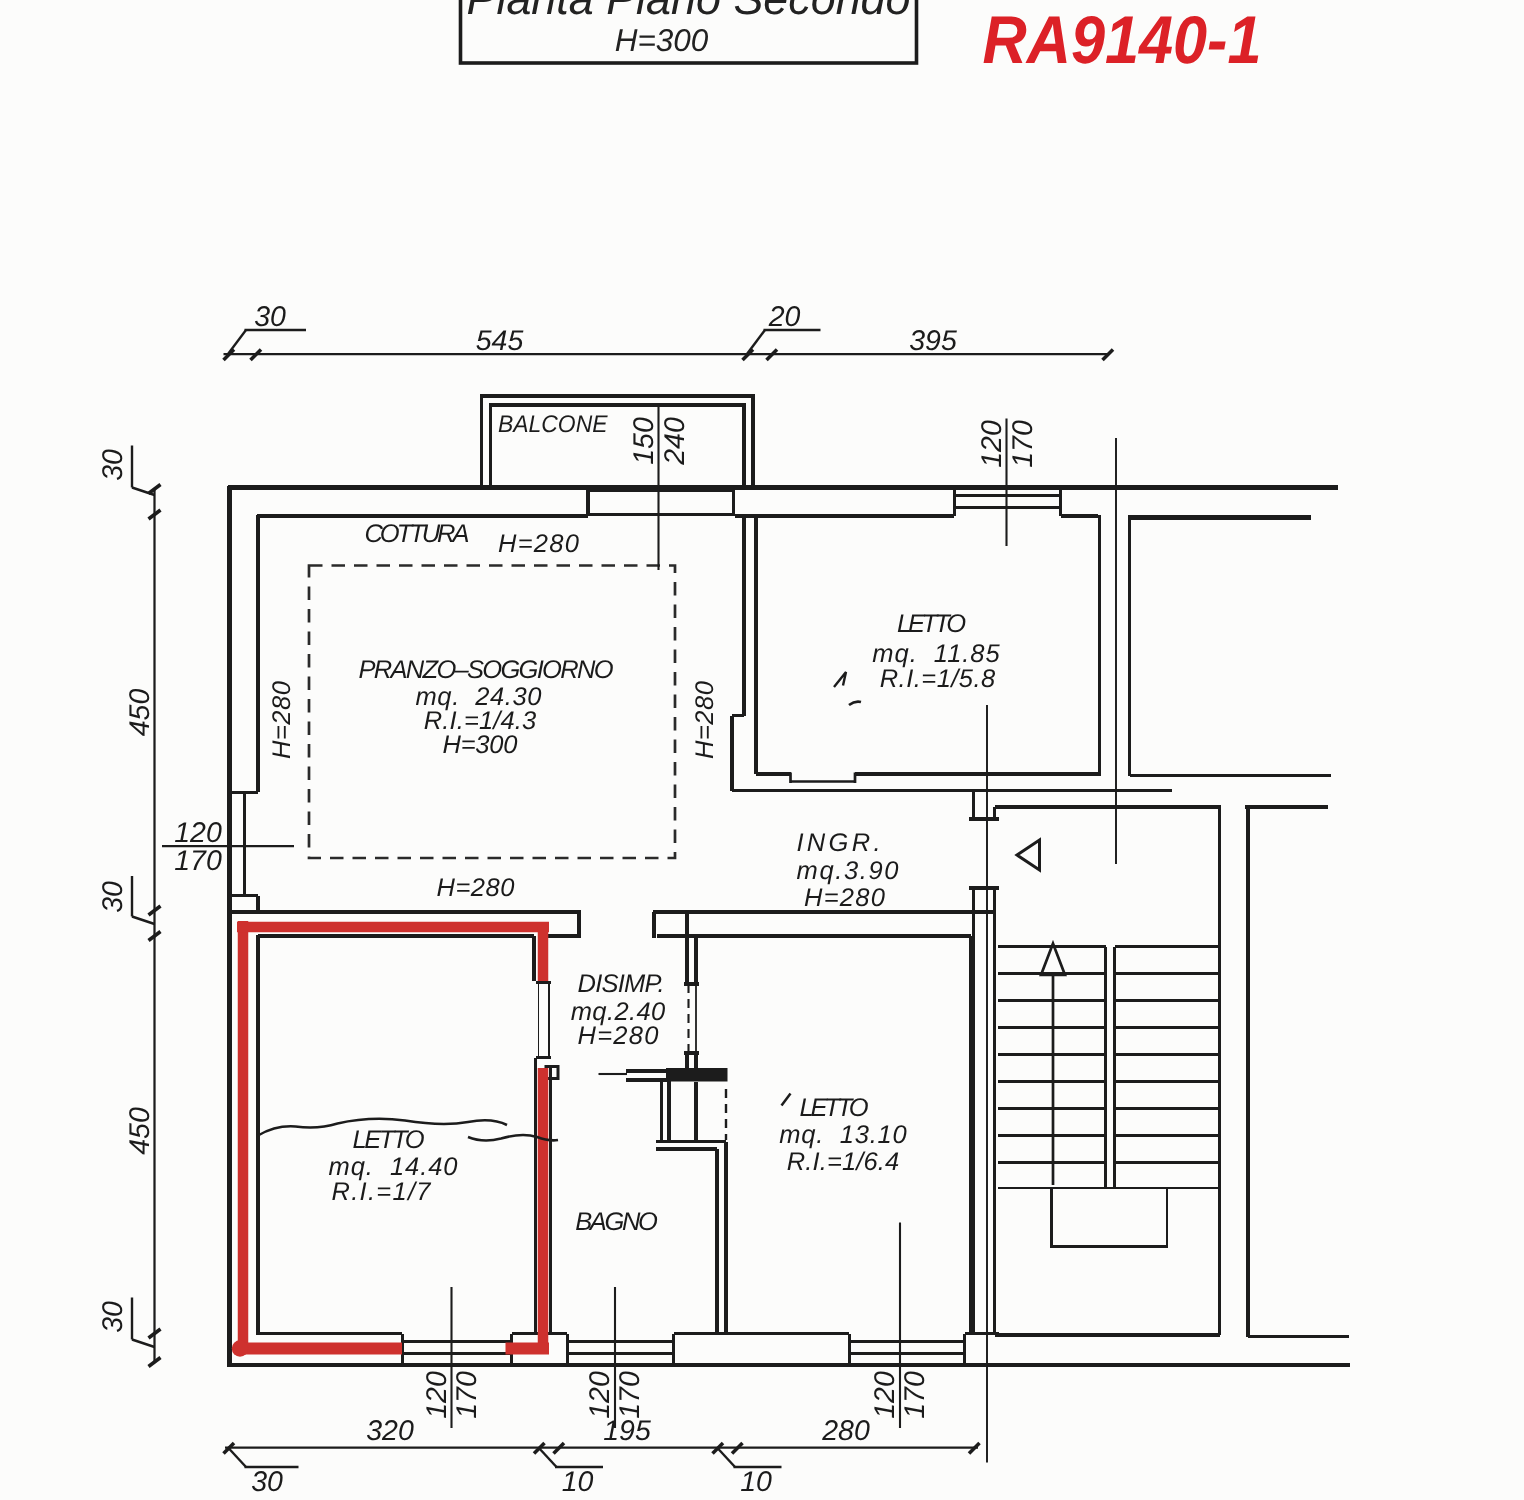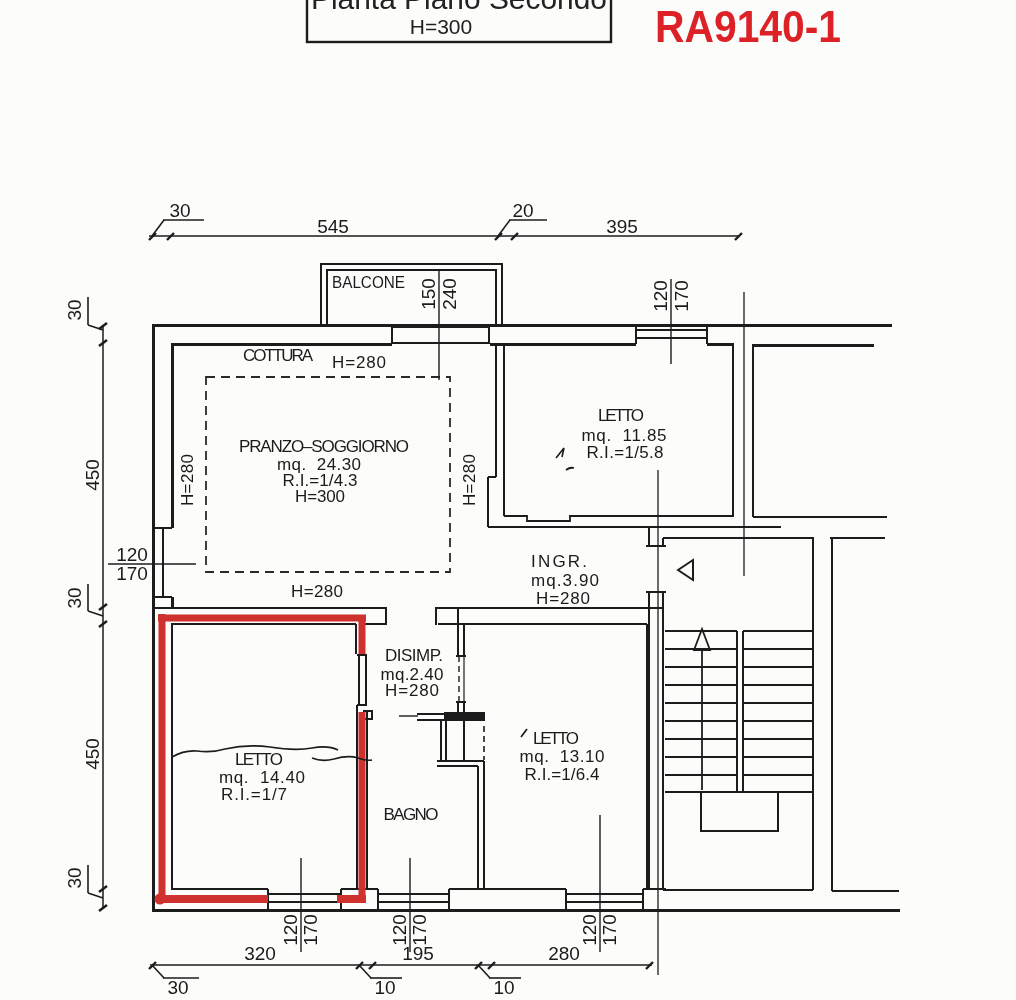--- a/index.html
+++ b/index.html
@@ -1,16 +1,16 @@
 <!DOCTYPE html>
 <html><head>
 <meta charset="utf-8">
 <style>
   html,body{margin:0;padding:0;background:#ffffff;-webkit-font-smoothing:antialiased;}
-  #page{position:relative;width:1016px;height:1000px;background:#fdfdfd;overflow:hidden;}
+  #page{position:relative;width:1016px;height:1000px;background:#fdfdfd;overflow:hidden;font-style:italic;}
   svg{position:absolute;left:0;top:0;}
   text{font-family:"Liberation Sans",sans-serif;}
 </style>
 </head>
 <body>
 
 <div id="page">
 <svg width="1016" height="1000" viewBox="0 0 1016 1000">
 
 <rect x="0" y="0" width="1016" height="1000" fill="#fcfcfb"></rect>

